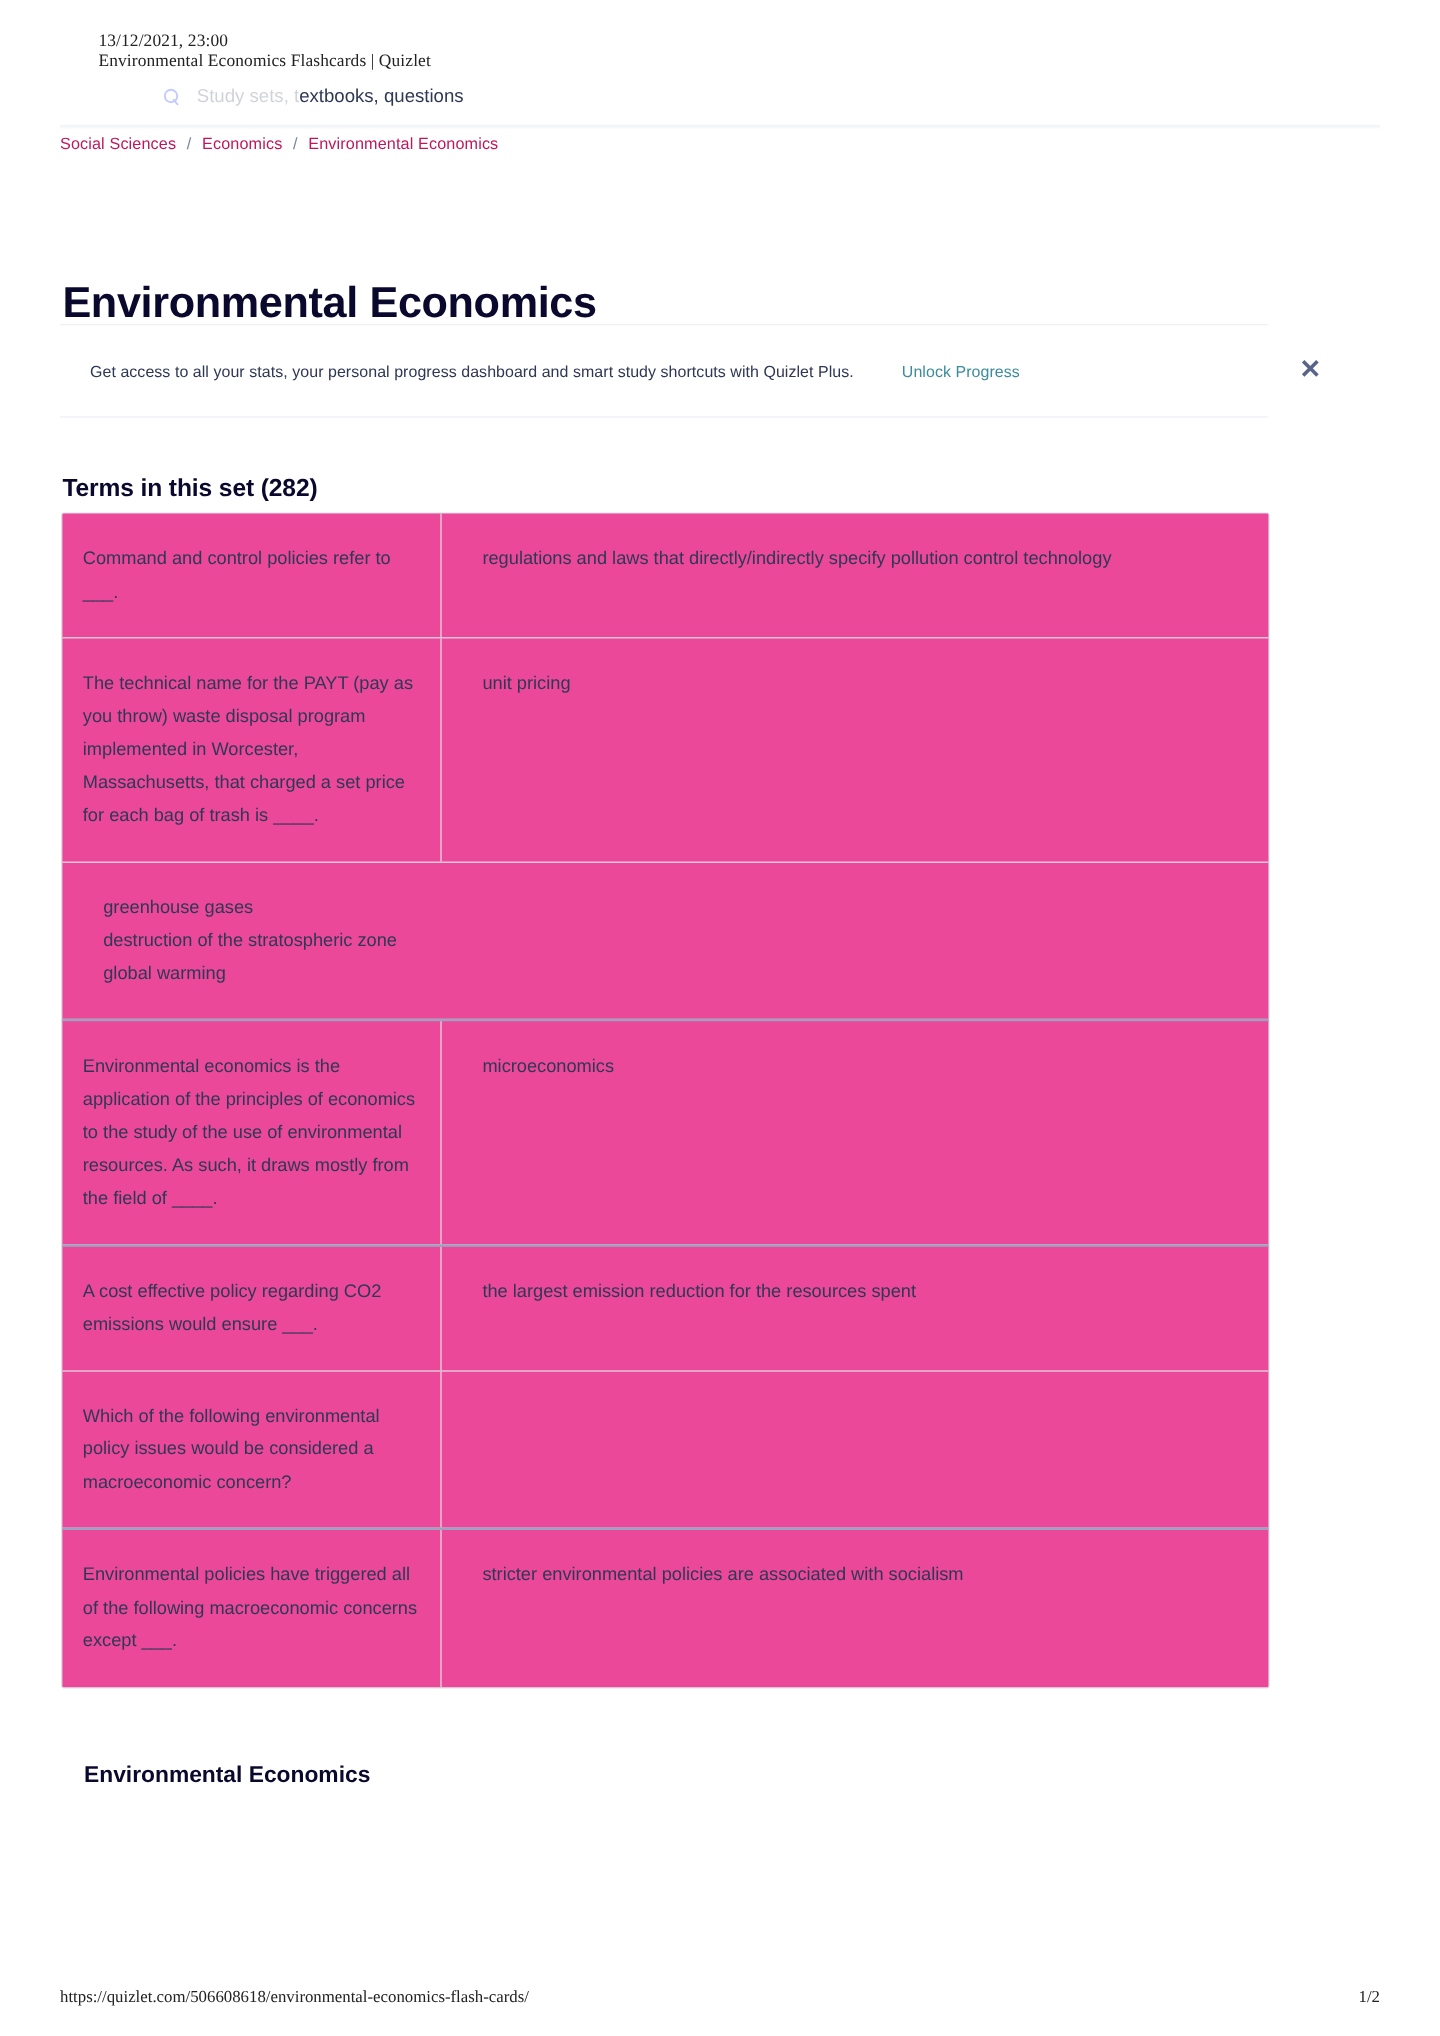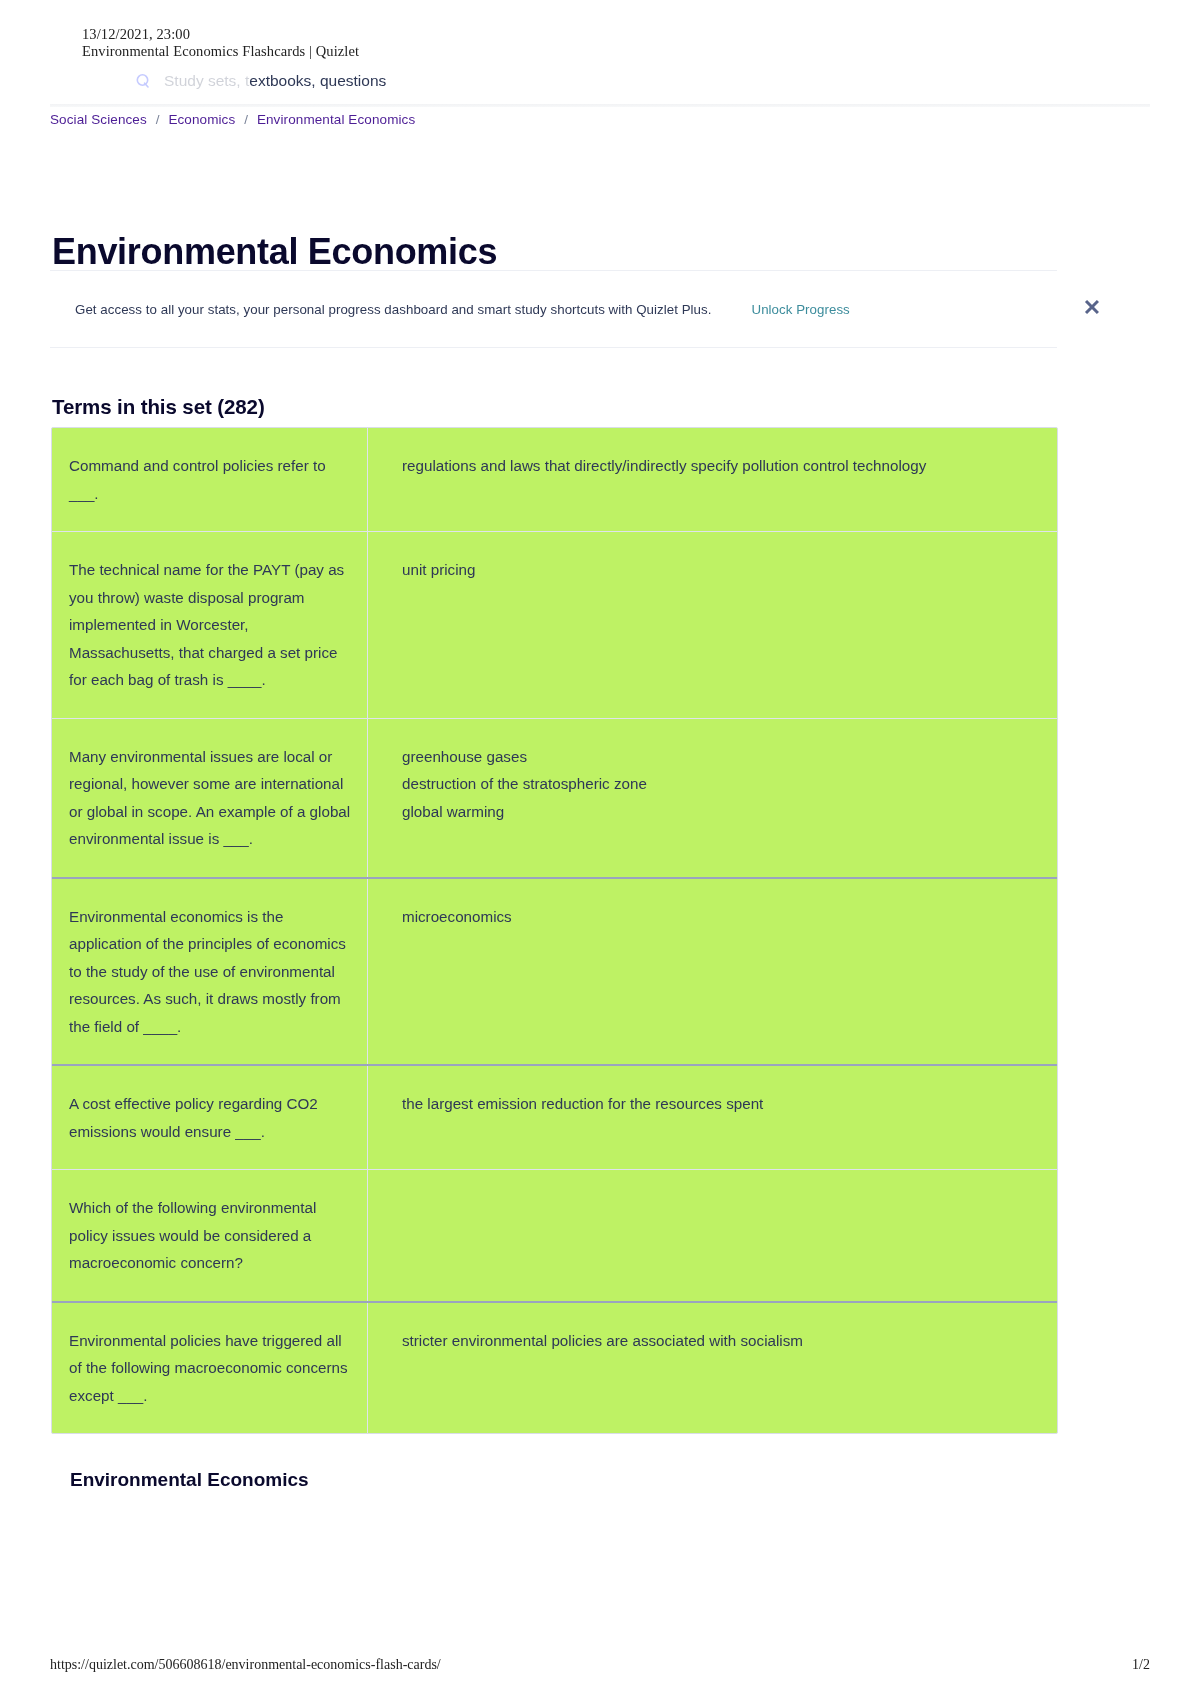--- a/index.html
+++ b/index.html
@@ -67,21 +67,21 @@
   }
 
   
   .breadcrumb {
     position: absolute;
     top: 112px; left: 50px;
     font-size: 13.5px;
     color: #3a4a66;
     letter-spacing: .1px;
   }
-  .breadcrumb .crumb { color: #4c1d95; }
+  .breadcrumb .crumb { color: #be185d; }
   .breadcrumb .sep { margin: 0 5px; color: #7b8499; }
 
   
   .set-title {
     position: absolute;
     top: 207px; left: 52px;
     font-size: 36px;
     font-weight: 700;
     letter-spacing: -0.3px;
     color: #0a092d;
@@ -134,21 +134,21 @@
     letter-spacing: -0.1px;
   }
 
   
   .terms-table {
     position: absolute;
     top: 427px; left: 51px;
     width: 1007px;
     border: 1px solid #d9dde8;
     border-radius: 2px;
-    background: #bef264;
+    background: #ec4899;
   }
   .term-row {
     display: flex;
     border-bottom: 1px solid #dfe3ec;
     position: relative;
   }
   .term-row:last-child { border-bottom: none; }
   .term-row.thick-top { border-top: 2px solid #9aa3c0; margin-top: -1px; }
 
   .cell-term {
@@ -240,21 +240,20 @@
           <span class="defline">regulations and laws that directly/indirectly specify pollution control technology</span>
         </div>
       </div>
       <div class="term-row">
         <div class="cell-term">The technical name for the PAYT (pay as you throw) waste disposal program implemented in Worcester, Massachusetts, that charged a set price for each bag of trash is ____.</div>
         <div class="cell-def">
           <span class="defline">unit pricing</span>
         </div>
       </div>
       <div class="term-row">
-        <div class="cell-term">Many environmental issues are local or regional, however some are international or global in scope. An example of a global environmental issue is ___.</div>
         <div class="cell-def">
           <span class="defline">greenhouse gases</span>
           <span class="defline">destruction of the stratospheric zone</span>
           <span class="defline">global warming</span>
         </div>
       </div>
       <div class="term-row thick-top">
         <div class="cell-term">Environmental economics is the application of the principles of economics to the study of the use of environmental resources. As such, it draws mostly from the field of ____.</div>
         <div class="cell-def">
           <span class="defline">microeconomics</span>

